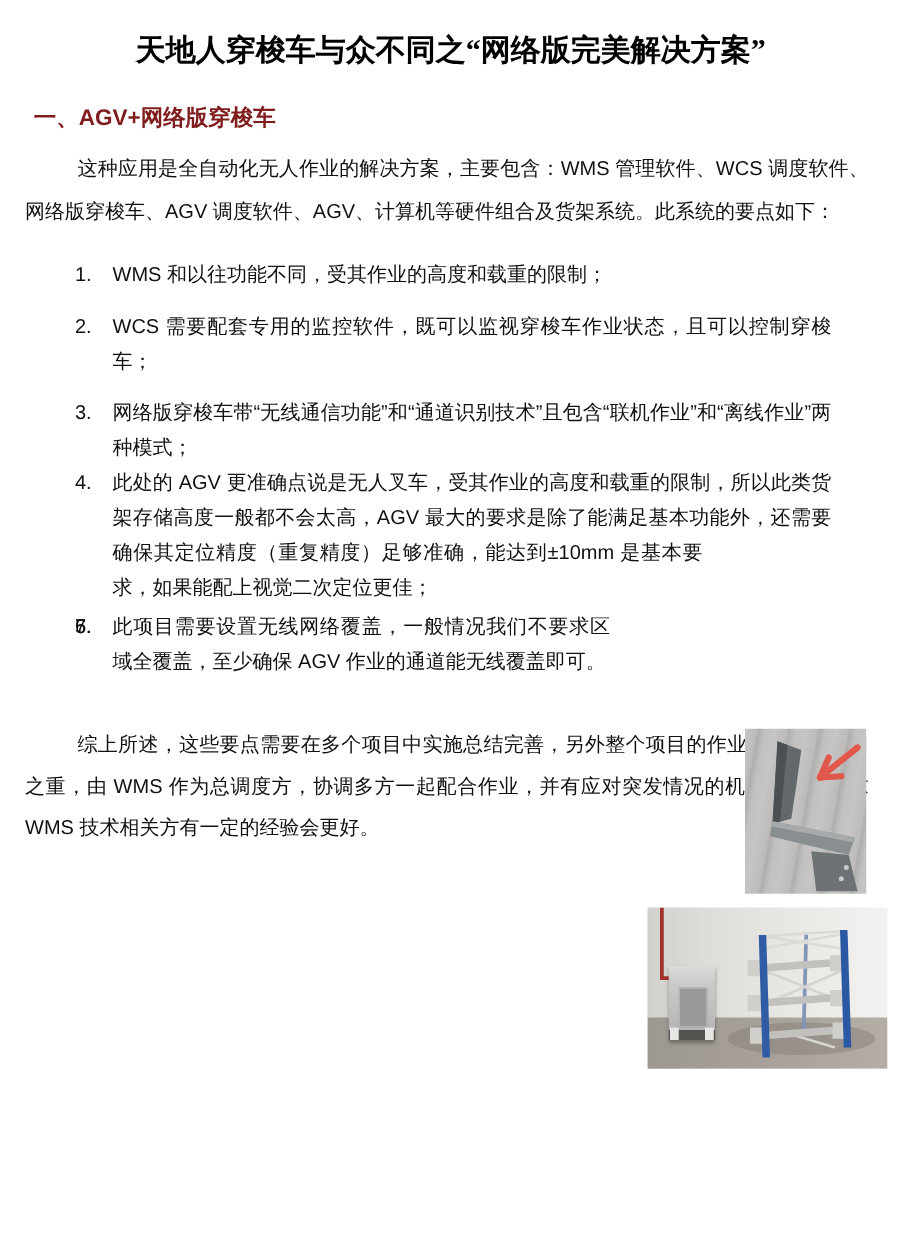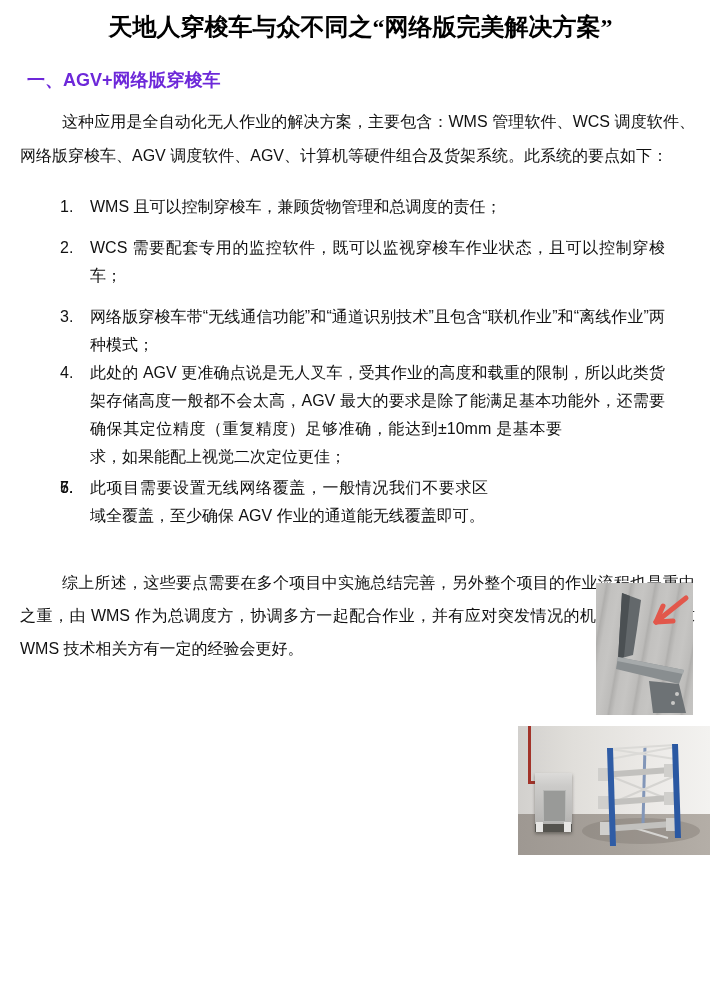--- a/index.html
+++ b/index.html
@@ -7,40 +7,40 @@
     position: relative;
     width: 721px;
     height: 994px;
     background: #ffffff;
     overflow: hidden;
     font-family: "Liberation Sans", sans-serif;
     color: #111111;
   }
   .doc-title {
     margin: 0;
-    padding-top: 10px;
+    padding-top: 24px;
     text-align: center;
     font-family: "Liberation Serif", serif;
     font-weight: bold;
     font-size: 24px;
     line-height: 34px;
     color: #000000;
   }
   .para {
     margin: 0 26px 0 20px;
     font-size: 16px;
     line-height: 33px;
     text-align: justify;
   }
   .intro-para { margin-top: 25px; text-indent: 42px; }
   .section-heading {
     margin: 24px 26px 0 27px;
     font-size: 18px;
     font-weight: bold;
-    color: #6d28d9;
+    color: #7f1d1d;
     font-family: "Liberation Sans", sans-serif;
   }
   .section-intro { margin-top: 13px; text-indent: 42px; line-height: 34px; }
   .points-list {
     margin: 20px 0 0 60px;
     padding: 0;
     list-style: none;
   }
   .points-list li {
     position: relative;
@@ -120,21 +120,21 @@
   <h1 class="doc-title">天地人穿梭车与众不同之“网络版完美解决方案”</h1>
 
 
   <h2 class="section-heading">一、AGV+网络版穿梭车</h2>
 
   <p class="para section-intro">这种应用是全自动化无人作业的解决方案，主要包含：WMS 管理软件、WCS 调度软件、网络版穿梭车、AGV 调度软件、AGV、计算机等硬件组合及货架系统。此系统的要点如下：</p>
 
   <ol class="points-list">
     <li class="sp">
       <span class="li-num">1.</span>
-      <span>WMS 且可以控制穿梭车，兼顾货物管理和总调度的责任；</span>
+      <span>WMS 和以往功能不同，受其作业的高度和载重的限制；</span>
     </li>
     <li class="sp">
       <span class="li-num">2.</span>
       <span>WCS 需要配套专用的监控软件，既可以监视穿梭车作业状态，且可以控制穿梭车；</span>
     </li>
     <li class="nosp">
       <span class="li-num">3.</span>
       <span>网络版穿梭车带“无线通信功能”和“通道识别技术”且包含“联机作业”和“离线作业”两种模式；</span>
     </li>
     <li>

